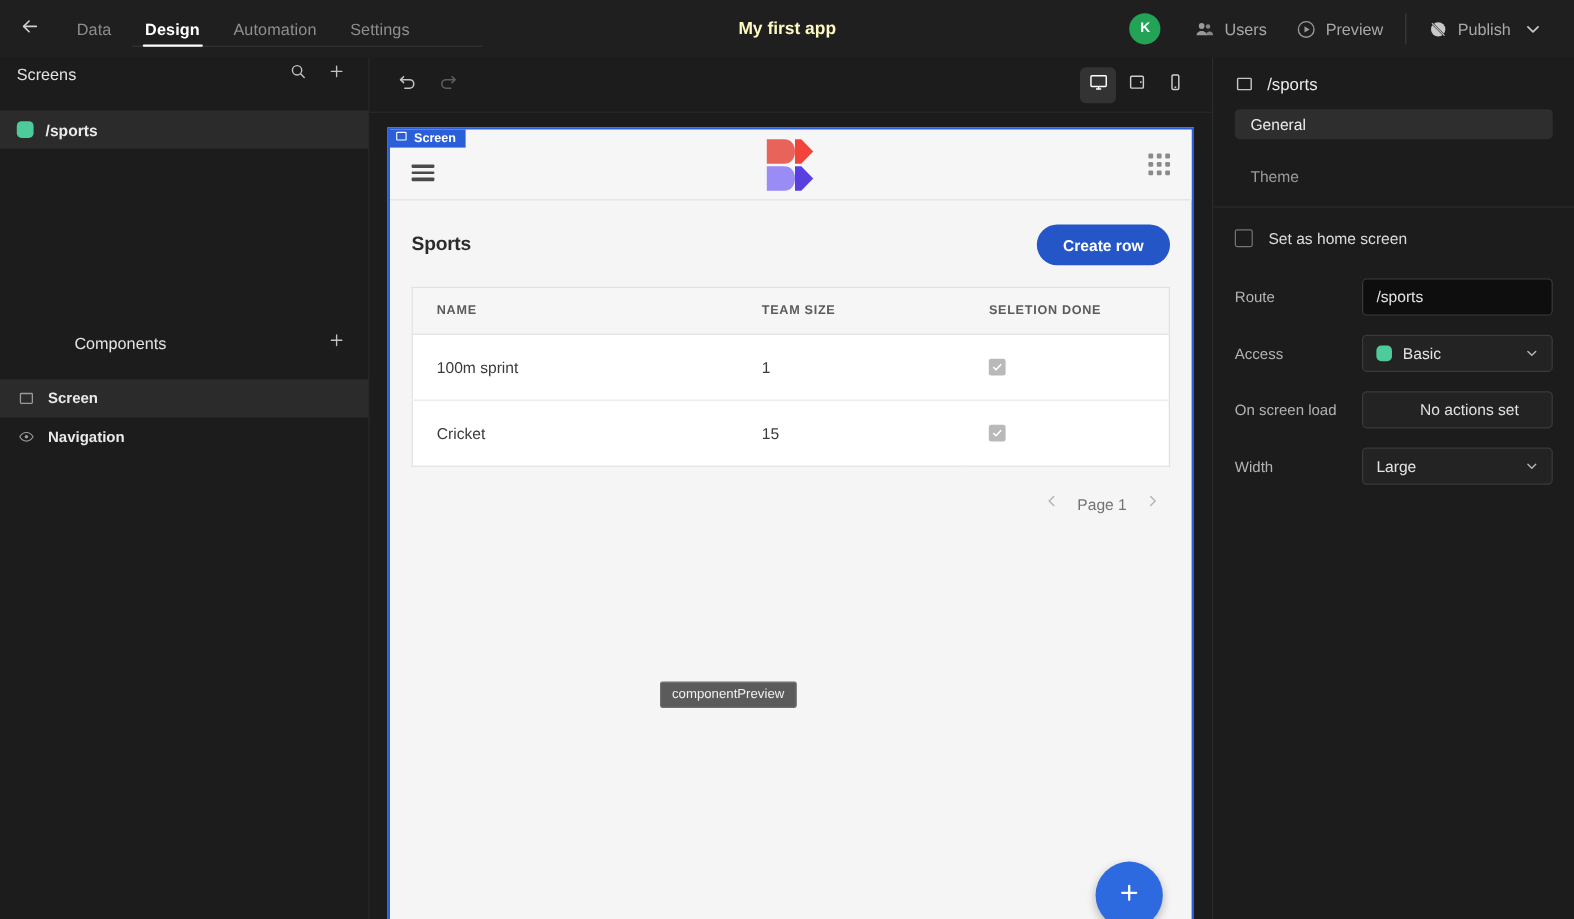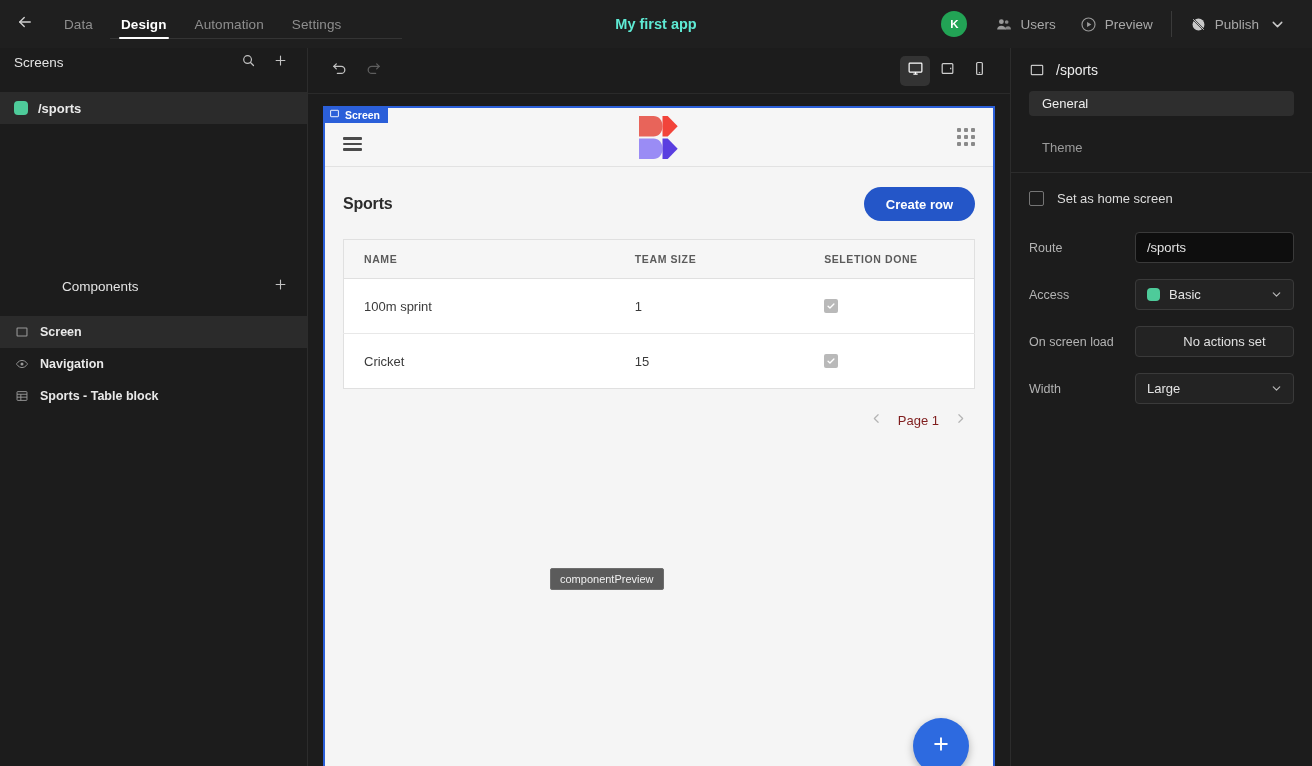--- a/index.html
+++ b/index.html
@@ -39,21 +39,21 @@
     content:""; position: absolute; left: 12px; right: 12px; bottom: 9px;
     height: 2px; background: #fff; border-radius: 1px;
   }
   .nav-underline {
     position: absolute; left: 60px; width: 292px; bottom: 9px;
     height: 1px; background: #343434;
   }
   .app-title {
     position: absolute; left: 0; right: 0; top: 0; height: 48px;
     display: flex; align-items: center; justify-content: center;
-    font-size: 14.5px; font-weight: 700; color: #5eead4;
+    font-size: 14.5px; font-weight: 700; color: #fef9c3;
     pointer-events: none;
   }
   .topnav-right {
     margin-left: auto; display: flex; align-items: center; height: 100%;
     padding-right: 14px; position: relative; z-index: 2;
   }
   .avatar {
     width: 26px; height: 26px; border-radius: 50%;
     background: #22a355; color: #fff;
     display: flex; align-items: center; justify-content: center;
@@ -199,21 +199,21 @@
   .cell-check svg { width: 10px; height: 10px; }
   .pager {
     display: flex; align-items: center; justify-content: flex-end;
     gap: 4px; padding: 18px 2px 0 0;
   }
   .pager-btn {
     width: 26px; height: 26px; display: flex; align-items: center; justify-content: center;
     color: #b4b4b4; cursor: pointer;
   }
   .pager-btn svg { width: 13px; height: 13px; }
-  .pager-label { font-size: 13px; color: #7f1d1d; padding: 0 4px; }
+  .pager-label { font-size: 13px; color: #737373; padding: 0 4px; }
 
   .tooltip {
     position: absolute; left: 225px; top: 460px;
     background: #5b5b5b; color: #f0f0f0;
     font-size: 11px; padding: 4px 9px; border-radius: 2px;
     border: 1px solid #6e6e6e;
     white-space: nowrap;
   }
   .fab {
     position: absolute; right: 24px; bottom: 22px;
@@ -393,29 +393,20 @@
           <span class="comp-label">Screen</span>
         </div>
         <div class="comp-item">
           <span class="comp-icon">
             <svg viewBox="0 0 24 24" fill="none" stroke="#9a9a9a" stroke-width="1.6">
               <path d="M2.5 12s3.6-6.2 9.5-6.2S21.5 12 21.5 12s-3.6 6.2-9.5 6.2S2.5 12 2.5 12z"></path>
               <circle cx="12" cy="12" r="2.6" fill="#9a9a9a" stroke="none"></circle>
             </svg>
           </span>
           <span class="comp-label">Navigation</span>
-        </div>
-        <div class="comp-item">
-          <span class="comp-icon">
-            <svg viewBox="0 0 24 24" fill="none" stroke="#9a9a9a" stroke-width="1.6">
-              <rect x="3.5" y="4.5" width="17" height="15" rx="1"></rect>
-              <path d="M3.5 9h17M3.5 14h17M10 9v10.5"></path>
-            </svg>
-          </span>
-          <span class="comp-label">Sports - Table block</span>
         </div>
       </div>
     </div>
 
     <div class="center">
       <div class="toolbar">
         <div class="tb-btn">
           <span>
             <svg viewBox="0 0 24 24" fill="none" stroke="#c2c2c2" stroke-width="1.8" stroke-linecap="round" stroke-linejoin="round">
               <path d="M4 9h10.5a5 5 0 010 10H9"></path>

